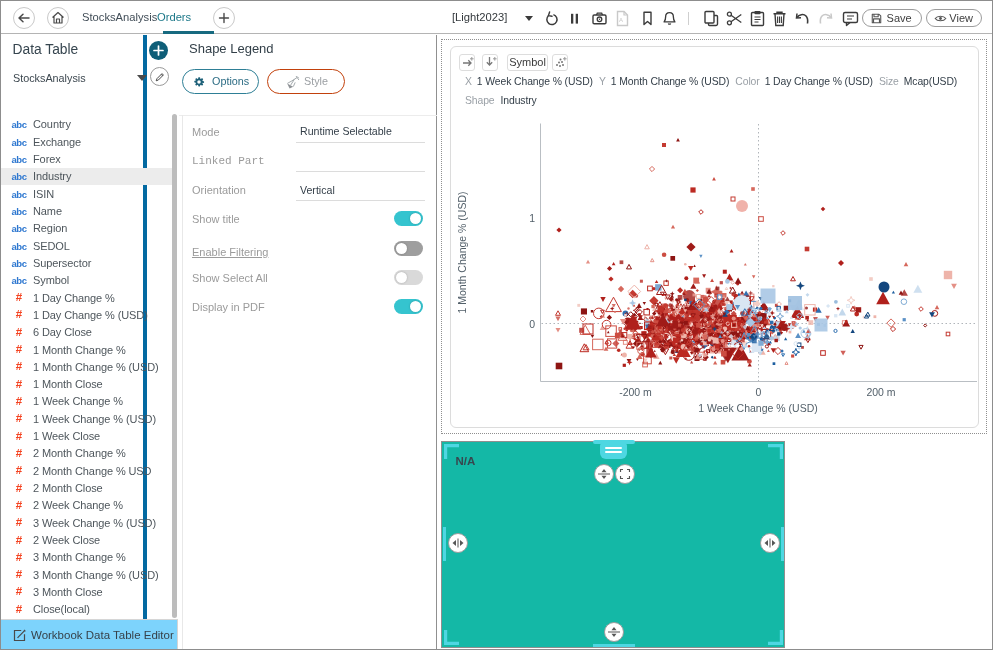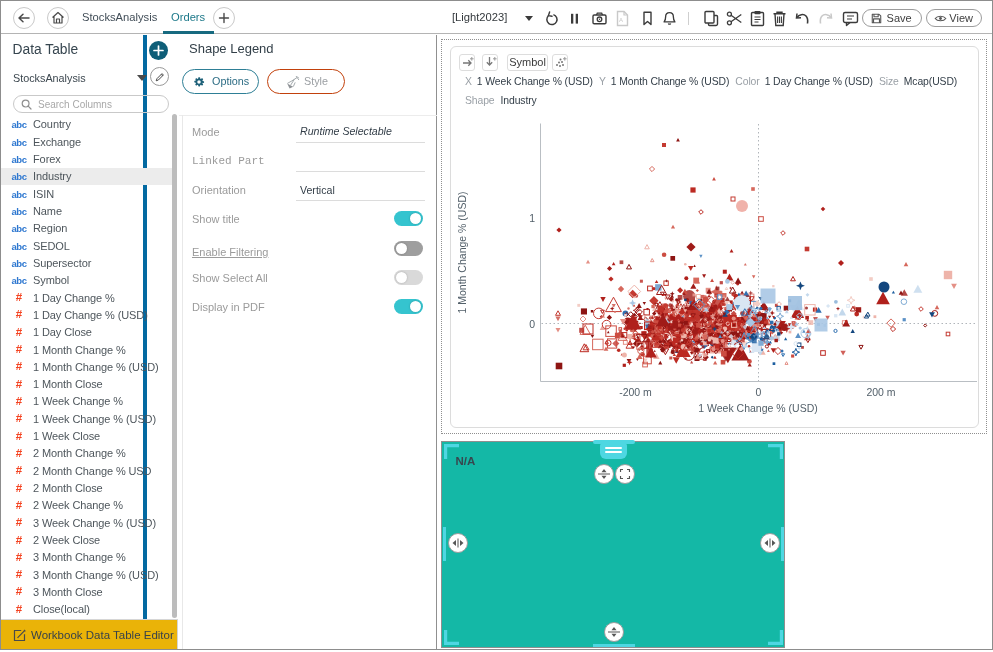--- a/index.html
+++ b/index.html
@@ -9,21 +9,21 @@
 
 #hdr { position:absolute; left:0; top:0; width:991px; height:33px; background:#fff; border-bottom:1px solid #b4b4b4; }
 .cbtn { position:absolute; top:6px; width:22px; height:22px; border:1px solid #c9c9c9; border-radius:50%; }
 .cbtn svg { position:absolute; left:50%; top:50%; transform:translate(-50%,-50%); }
 #hdr .txt { position:absolute; top:0; height:32px; line-height:32px; font-size:11.2px; color:#414d57; }
 #tab-underline { position:absolute; left:162px; top:30px; width:51px; height:3px; background:#176a80; }
 .hicon { position:absolute; top:9px; width:17px; height:17px; }
 .pill { position:absolute; top:8px; height:17.5px; border:1px solid #9c9c9c; border-radius:9px; font-size:11px; color:#3e3e3e; line-height:16px; text-align:center; }
 
 #left { position:absolute; left:0; top:34px; width:146px; height:616px; background:#fff; border-right:4px solid #0369a1; }
-#lbot { position:absolute; left:0; top:618px; width:177px; height:32px; background:#eab308; border-top:1px solid #d6d6d6; border-right:1px solid #d4d4d4; }
+#lbot { position:absolute; left:0; top:618px; width:177px; height:32px; background:#7dd3fc; border-top:1px solid #d6d6d6; border-right:1px solid #d4d4d4; }
 .row { position:absolute; left:0; width:170px; height:17px; font-size:11px; letter-spacing:-0.1px; color:#4e565c; }
 .row .ic { position:absolute; left:8px; top:0; width:20px; text-align:center; font-weight:bold; }
 .row .abc { color:#2f78d0; font-size:9.5px; top:3px; letter-spacing:-0.4px;}
 .row .num { color:#f44321; font-size:11.5px; top:1.5px; }
 .row .lbl { position:absolute; left:32px; top:2px; white-space:nowrap; }
 
 #mid { position:absolute; left:178px; top:34px; width:258px; height:616px; background:#fff; border-right:1px solid #909090; }
 .optlbl { position:absolute; left:13px; font-size:11px; color:#9b9b9b; }
 .optval { position:absolute; left:121px; font-size:10.6px; color:#333e48; }
 .uline { position:absolute; left:117px; width:129px; height:1px; background:#dcdcdc; }
@@ -54,21 +54,21 @@
         <svg width="14" height="12" viewBox="0 0 14 12">
           <path d="M2 6 H12 M2 6 L6 2.2 M2 6 L6 9.8" stroke="#4a4a4a" stroke-width="1.5" fill="none" stroke-linecap="round"></path>
         </svg>
       </div>
   <div class="cbtn" style="left:46px;">
         <svg width="14" height="13" viewBox="0 0 14 13">
           <path d="M1.5 6 L7 1 L12.5 6 M3 5 V11.5 H11 V5 M5.5 11.5 V7.5 H8.5 V11.5" stroke="#4a4a4a" stroke-width="1.2" fill="none" stroke-linejoin="round"></path>
         </svg>
       </div>
   <div class="txt" style="left:81px;">StocksAnalysis</div>
-  <div class="txt" style="left:170px;color:#1c7889;">Orders</div>
+  <div class="txt" style="left:156px;color:#1c7889;">Orders</div>
   <div id="tab-underline"></div>
   <div class="cbtn" style="left:212px;">
         <svg width="12" height="12" viewBox="0 0 12 12">
           <path d="M6 1.5 V10.5 M1.5 6 H10.5" stroke="#4a4a4a" stroke-width="1.4" fill="none" stroke-linecap="round"></path>
         </svg>
       </div>
   <div class="txt" style="left:451px;color:#33383c;">[Light2023]</div>
   <div class="abs" style="left:524px;top:15px;width:0;height:0;border-left:4.5px solid transparent;border-right:4.5px solid transparent;border-top:5.5px solid #3a3a3a;"></div>
   <svg class="hicon" style="left:542px;" width="17" height="17" viewBox="0 0 17 17">
         <path d="M10.4 4.6 A5.1 5.1 0 1 1 5.4 5.8" stroke="#3b3b3b" stroke-width="1.5" fill="none"></path>
@@ -147,27 +147,20 @@
           <path d="M5.5 1 V10 M1 5.5 H10" stroke="#fff" stroke-width="1.7" stroke-linecap="round"></path>
         </svg>
       </div>
   <div class="abs" style="left:12px;top:37px;font-size:10.8px;color:#3c474f;">StocksAnalysis</div>
   <div class="abs" style="left:136px;top:40px;width:0;height:0;border-left:5px solid transparent;border-right:5px solid transparent;border-top:6px solid #4a4a4a;"></div>
   <div class="abs" style="left:149px;top:32px;width:19px;height:19px;border:1px solid #9a9a9a;border-radius:50%;">
         <svg style="position:absolute;left:3.5px;top:3.5px;" width="10" height="10" viewBox="0 0 10 10">
           <path d="M1.2 8.8 L2 6.6 L7 1.6 L8.4 3 L3.4 8 Z M6.2 2.4 L7.6 3.8" stroke="#4a4a4a" stroke-width="1" fill="none" stroke-linejoin="round"></path>
         </svg>
       </div>
-  <div class="abs" style="left:12px;top:60px;width:156px;height:18px;border:1px solid #c9c9c9;border-radius:9px;">
-    <svg style="position:absolute;left:7px;top:3px;" width="11" height="11" viewBox="0 0 11 11">
-          <circle cx="4.6" cy="4.6" r="3.4" stroke="#8f8f8f" stroke-width="1.2" fill="none"></circle>
-          <path d="M7.2 7.2 L10 10" stroke="#8f8f8f" stroke-width="1.2" stroke-linecap="round"></path>
-        </svg>
-    <span style="position:absolute;left:24px;top:3px;font-size:10px;color:#a8a8a8;">Search Columns</span>
-  </div>
   <div class="abs" style="left:0;top:133px;width:171px;height:17px;background:#ececec;"></div>
   <div class="row" style="top:81.3px;">
         <span class="ic abc">abc</span>
         <span class="lbl">Country</span>
       </div>
       <div class="row" style="top:98.6px;">
         <span class="ic abc">abc</span>
         <span class="lbl">Exchange</span>
       </div>
       <div class="row" style="top:115.9px;">
@@ -205,21 +198,21 @@
       <div class="row" style="top:254.5px;">
         <span class="ic num">#</span>
         <span class="lbl">1 Day Change %</span>
       </div>
       <div class="row" style="top:271.8px;">
         <span class="ic num">#</span>
         <span class="lbl">1 Day Change % (USD)</span>
       </div>
       <div class="row" style="top:289.1px;">
         <span class="ic num">#</span>
-        <span class="lbl">1 Day Close</span>
+        <span class="lbl">6 Day Close</span>
       </div>
       <div class="row" style="top:306.5px;">
         <span class="ic num">#</span>
         <span class="lbl">1 Month Change %</span>
       </div>
       <div class="row" style="top:323.8px;">
         <span class="ic num">#</span>
         <span class="lbl">1 Month Change % (USD)</span>
       </div>
       <div class="row" style="top:341.1px;">
@@ -299,21 +292,21 @@
   <div class="abs" style="left:88px;top:33.5px;width:78px;height:25px;border:1px solid #c2410c;border-radius:12.5px;">
     <svg style="position:absolute;left:17px;top:5px;" width="15" height="15" viewBox="0 0 15 15">
           <path d="M2.2 8.6 L8.2 11.8 L4.6 13.4 Z" fill="#8e9296"></path>
           <path d="M2.4 8.4 L7 5.8 L12 2.6 M8.3 11.6 L10.2 7.4 M5.6 10.2 L9.3 4.4 M12.6 1.6 L13.6 3.2 M11 1.0 L13.9 5" stroke="#9aa0a4" stroke-width="0.9" fill="none"></path>
         </svg>
     <span style="position:absolute;left:36px;top:5px;font-size:10.8px;color:#9b9fa3;">Style</span>
   </div>
   <div class="abs" style="left:0;top:79.5px;width:258px;height:1px;background:#ececec;"></div>
   <div class="abs" style="left:2.5px;top:80px;width:1px;height:534px;background:#e8e8e8;"></div>
   <div class="optlbl" style="top:91px;">Mode</div>
-      <div class="optval" style="top:90px;font-style:italic;">Runtime Selectable</div>
+      <div class="optval" style="top:90px;">Runtime Selectable</div>
       <div class="uline" style="top:106.5px;"></div>
   <div class="optlbl" style="top:120px;font-family:Liberation Mono, monospace;">Linked Part</div>
       <div class="uline" style="top:135.8px;"></div>
   <div class="optlbl" style="top:149px;">Orientation</div>
       <div class="optval" style="top:148.5px;">Vertical</div>
       <div class="uline" style="top:165px;"></div>
   <div class="optlbl" style="top:178px;">Show title</div>
       <div class="tgl on" style="top:176.2px;">
         <div class="knob"></div>
       </div>

